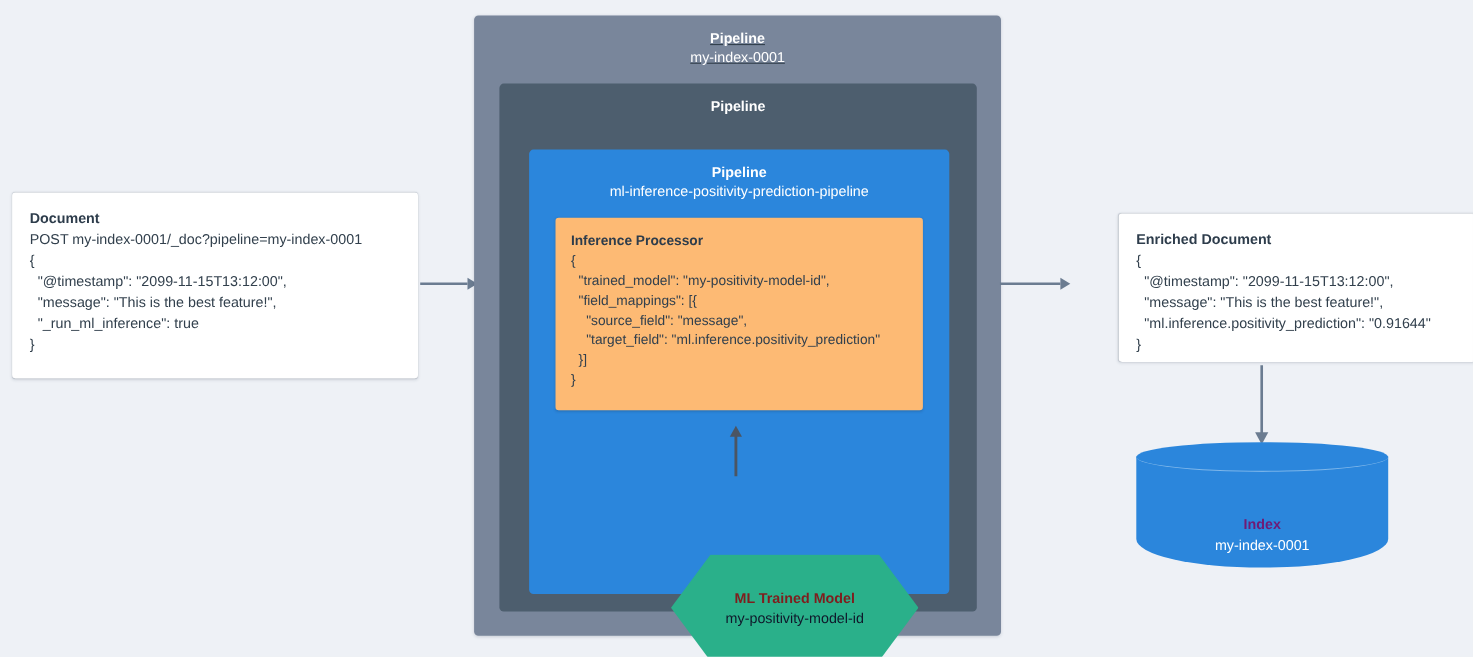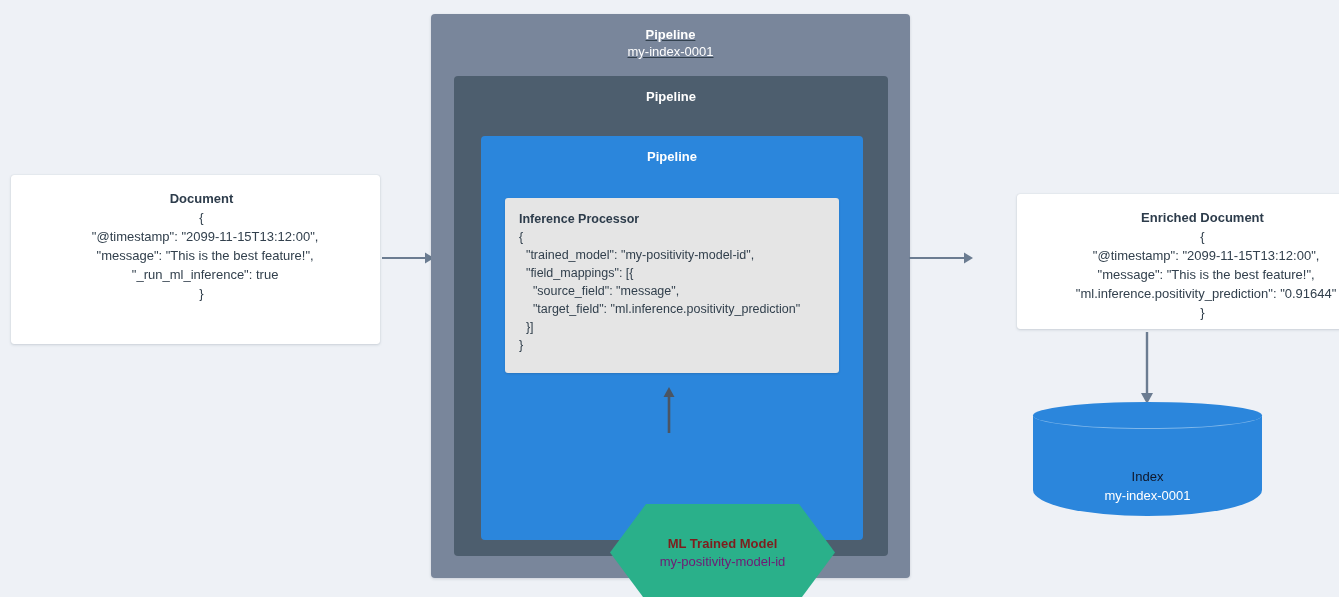--- a/index.html
+++ b/index.html
@@ -21,22 +21,21 @@
     inset: 0;
   }
 
   
   .doc-card {
     position: absolute;
     background: #ffffff;
     border-radius: 3px;
     box-shadow: 0 1px 3px rgba(40,55,75,0.16), 0 0 1px rgba(40,55,75,0.22);
     box-sizing: border-box;
-    padding: 14px 16px 12px 28px;
-    text-align: center;
+    padding: 14px 16px 12px 16px;
   }
   .doc-title {
     font-weight: bold;
     font-size: 13px;
     line-height: 19px;
     color: #2d3c4b;
     white-space: pre;
   }
   .code-line {
     font-size: 13px;
@@ -108,21 +107,21 @@
     padding-top: 12px;
   }
 
   
   #inference-processor {
     position: absolute;
     left: 24px;
     top: 62px;
     width: 334px;
     height: 175px;
-    background: #e5e5e5;
+    background: #fdba74;
     border-radius: 3px;
     box-sizing: border-box;
     padding: 12px 14px;
     box-shadow: 0 1px 2px rgba(30,45,65,0.18);
   }
   #inference-processor .doc-title { font-size: 12.5px; line-height: 18px; }
   #inference-processor .code-line { font-size: 12.5px; line-height: 18px; }
 
   
   #ml-model-hexagon {
@@ -139,21 +138,21 @@
     justify-content: center;
   }
   .hex-title {
     color: #7f1d1d;
     font-weight: bold;
     font-size: 13px;
     line-height: 18px;
     white-space: pre;
   }
   .hex-sub {
-    color: #701a75;
+    color: #0f172a;
     font-size: 13px;
     line-height: 18px;
     white-space: pre;
   }
 
   
   #index-cylinder {
     position: absolute;
     left: 1033px;
     top: 402px;
@@ -181,22 +180,22 @@
     box-sizing: border-box;
   }
   .cyl-labels {
     position: absolute;
     left: 0;
     top: 66px;
     width: 229px;
     text-align: center;
   }
   .cyl-title {
-    color: #0f172a;
-    font-weight: normal;
+    color: #701a75;
+    font-weight: bold;
     font-size: 13px;
     line-height: 18px;
     white-space: pre;
   }
   .cyl-sub {
     color: #ffffff;
     font-size: 13px;
     line-height: 19px;
     white-space: pre;
   }
@@ -211,20 +210,21 @@
   #arrow-model-to-processor { left: 659px; top: 386px; width: 20px; height: 48px; }
   #arrow-enriched-to-index { left: 1137px; top: 331px; width: 20px; height: 74px; }
 </style>
 </head>
 <body>
 
 <div class="stage">
 
   <div class="doc-card" id="document-card">
     <div class="doc-title">Document</div>
+    <div class="code-line">POST my-index-0001/_doc?pipeline=my-index-0001</div>
     <div class="code-line">{</div>
     <div class="code-line">  "@timestamp": "2099-11-15T13:12:00",</div>
     <div class="code-line">  "message": "This is the best feature!",</div>
     <div class="code-line">  "_run_ml_inference": true</div>
     <div class="code-line">}</div>
   </div>
 
   <svg class="arrow" id="arrow-doc-to-pipeline" viewBox="0 0 54 20">
     <line x1="1" y1="10" x2="44" y2="10" stroke="#6b7c91" stroke-width="2.2"></line>
     <polygon points="44,4.5 53,10 44,15.5" fill="#6b7c91"></polygon>
@@ -232,20 +232,21 @@
 
   <div class="pipeline-box" id="pipeline-outer">
     <div class="pipeline-heading">Pipeline</div>
     <div class="pipeline-sub">my-index-0001</div>
 
     <div class="pipeline-box" id="pipeline-middle">
       <div class="pipeline-heading">Pipeline</div>
 
       <div class="pipeline-box" id="pipeline-inner">
         <div class="pipeline-heading">Pipeline</div>
+        <div class="pipeline-sub">ml-inference-positivity-prediction-pipeline</div>
 
         <div id="inference-processor">
           <div class="doc-title">Inference Processor</div>
           <div class="code-line">{</div>
           <div class="code-line">  "trained_model": "my-positivity-model-id",</div>
           <div class="code-line">  "field_mappings": [{</div>
           <div class="code-line">    "source_field": "message",</div>
           <div class="code-line">    "target_field": "ml.inference.positivity_prediction"</div>
           <div class="code-line">  }]</div>
           <div class="code-line">}</div>

